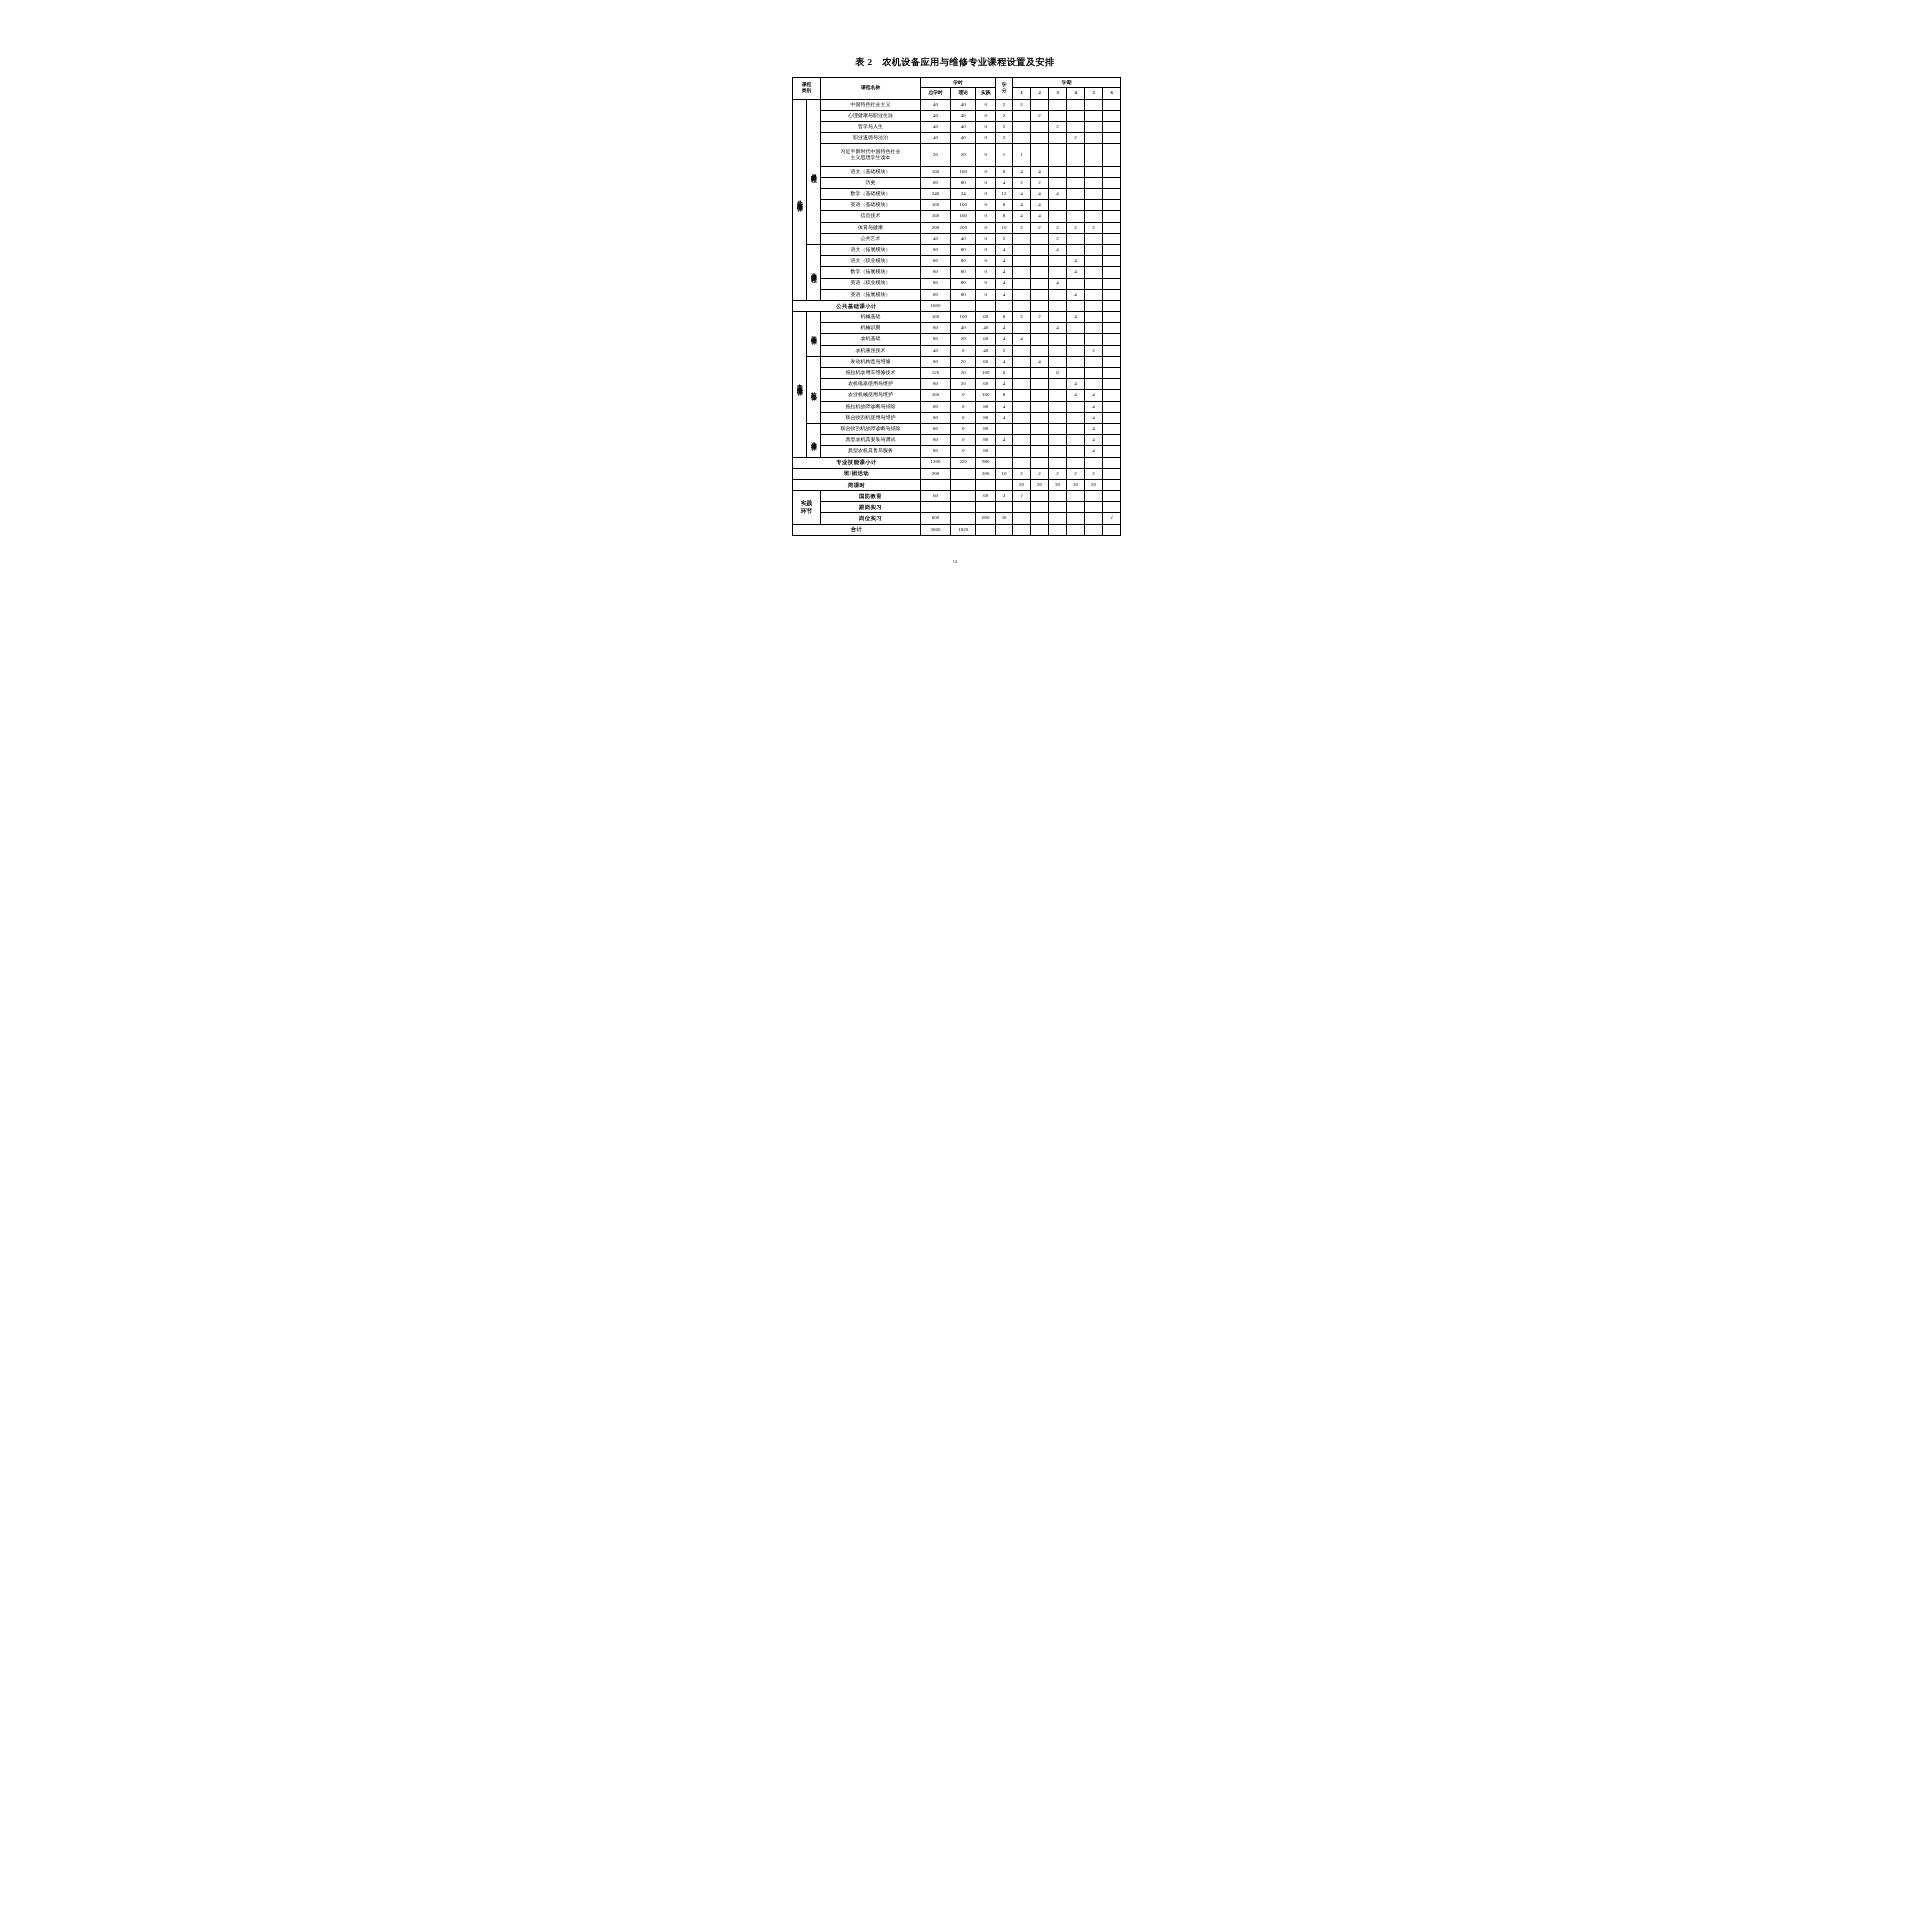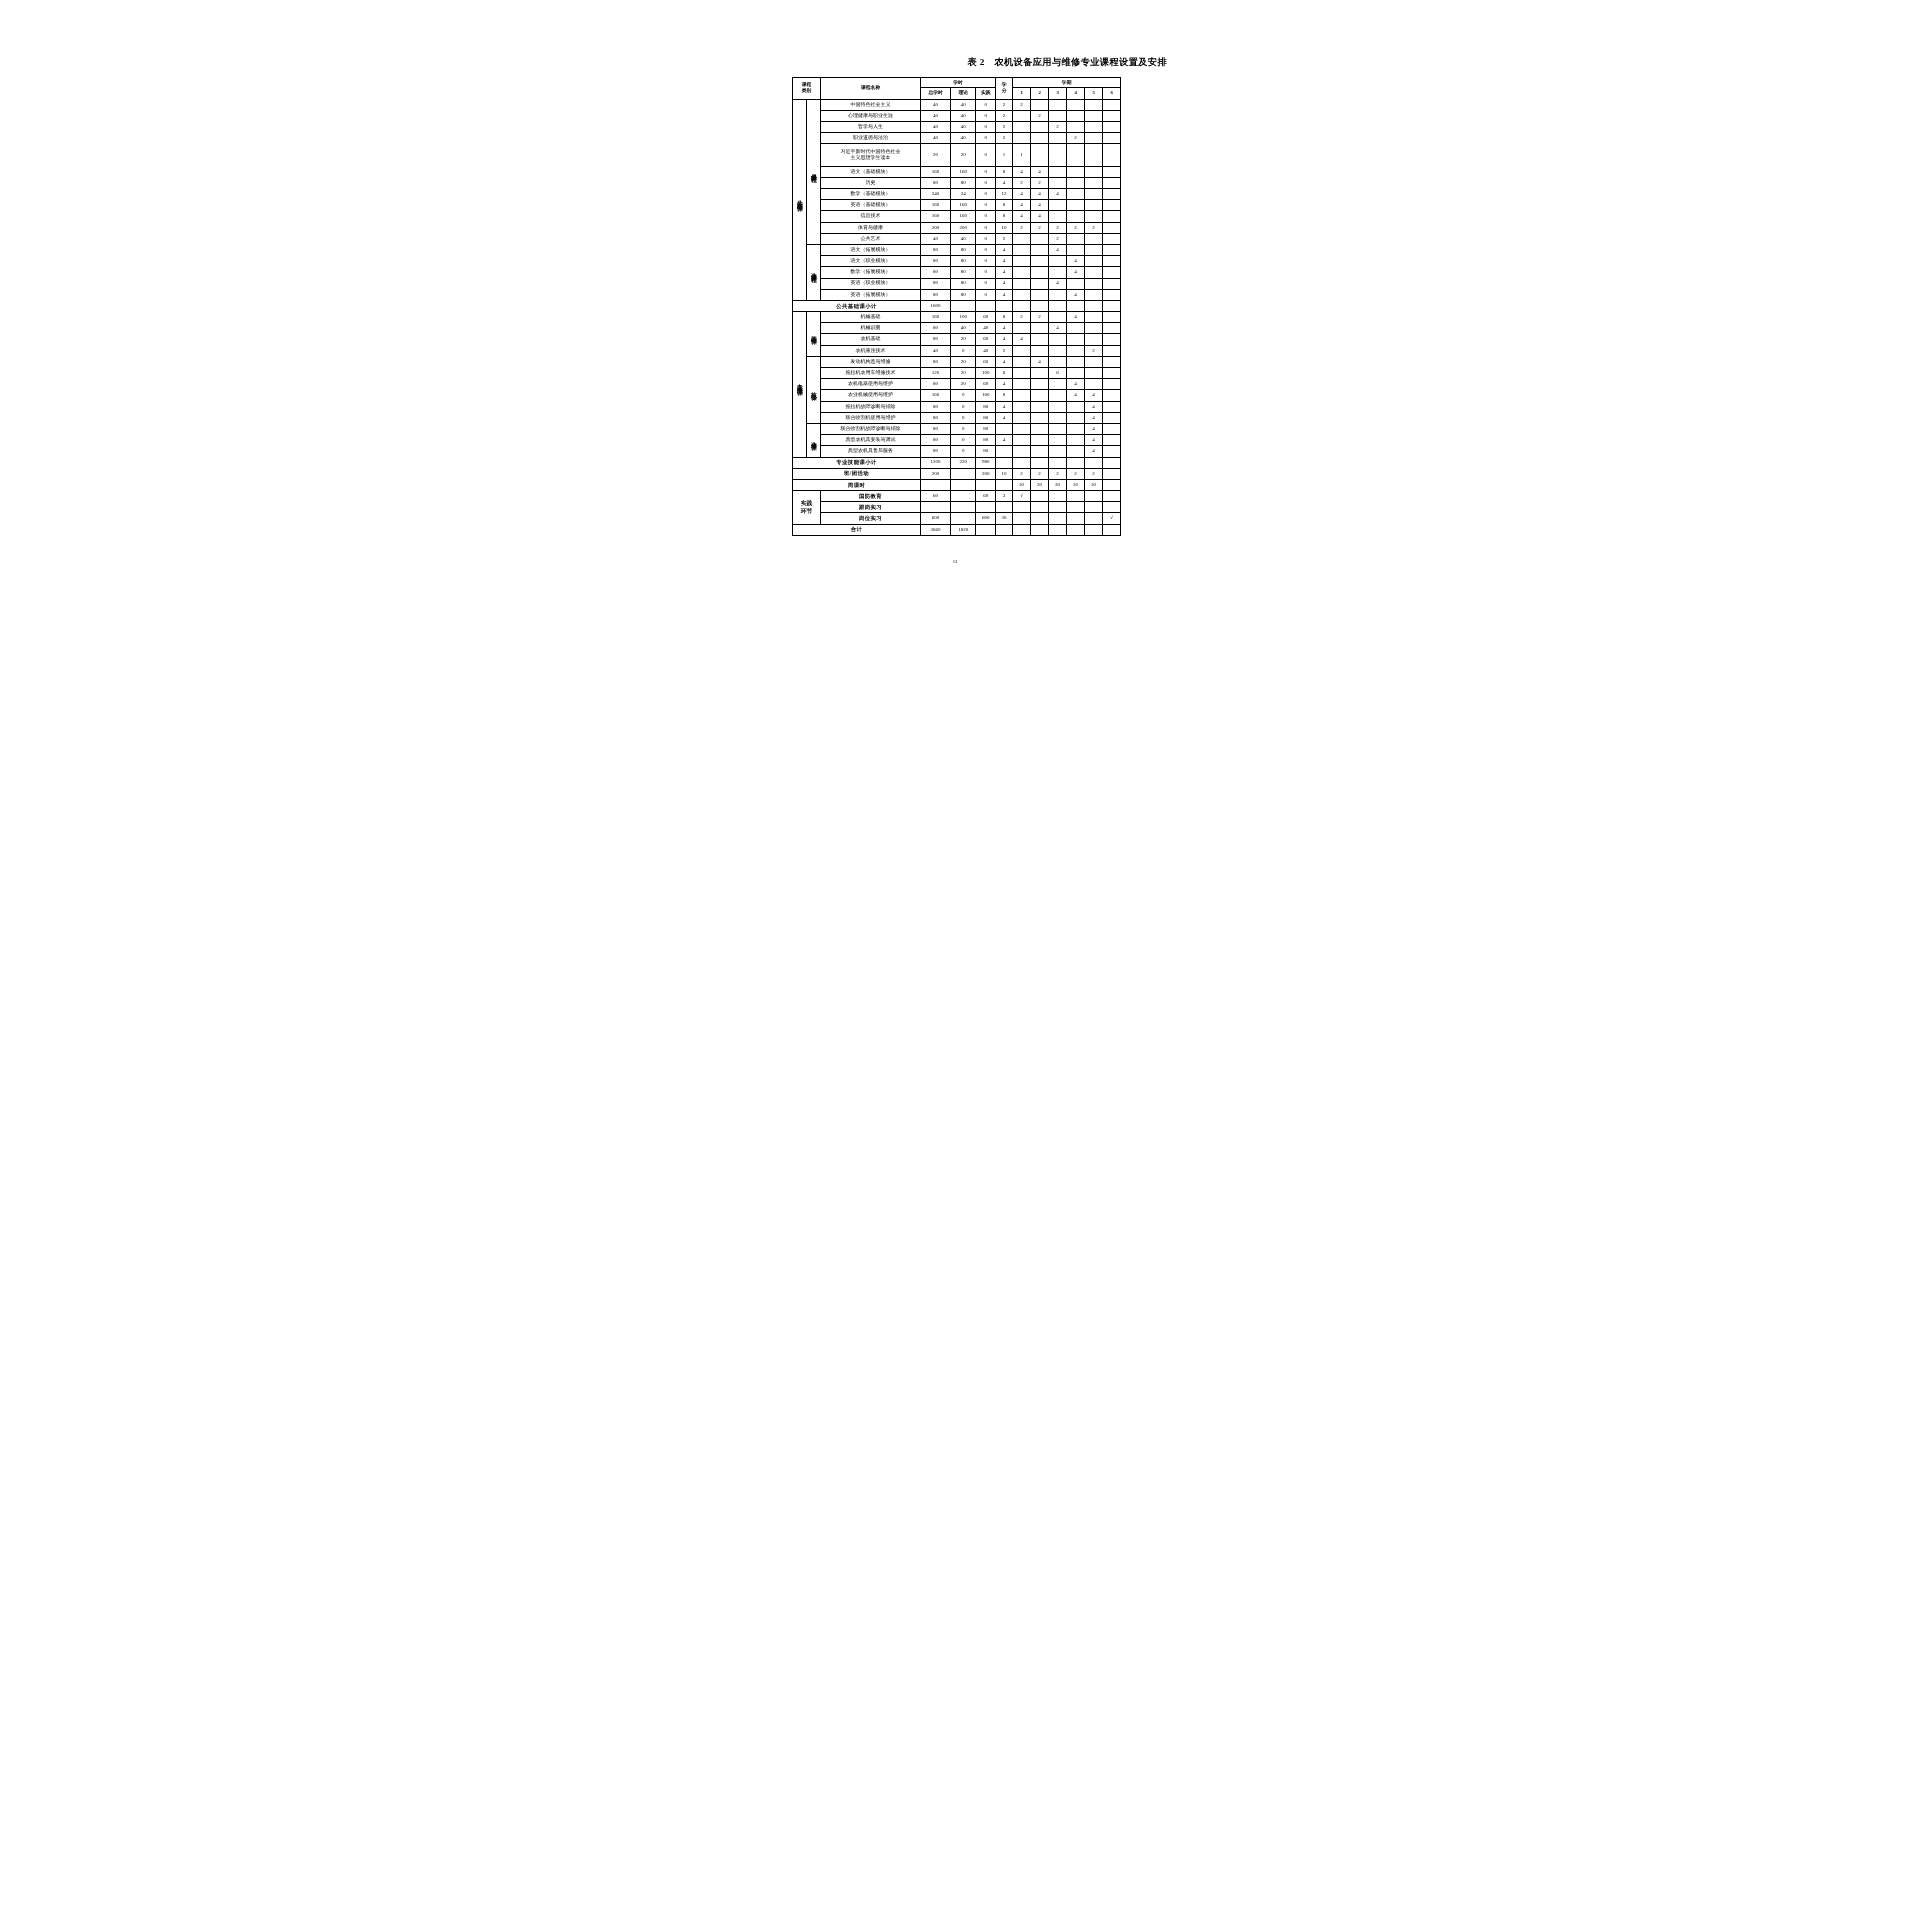--- a/index.html
+++ b/index.html
@@ -1,21 +1,21 @@
 <!DOCTYPE html>
 <html style="font-size:6.2px"><head>
 <meta charset="utf-8">
 <style>
   html,body{margin:0;padding:0;background:#ffffff;}
   .page{
     position:relative;width:424px;height:599px;margin:0 auto;background:#ffffff;
     font-family:"Liberation Serif","DejaVu Serif",serif;color:#000;
   }
   .title{
-    position:absolute;top:56px;left:0;width:100%;text-align:right;
+    position:absolute;top:56px;left:0;width:100%;text-align:center;
     font-size:9.2px;font-weight:bold;letter-spacing:0.4px;
   }
   table.curr{
     position:absolute;top:77px;left:49px;width:329px;
     border-collapse:collapse;table-layout:fixed;border:1.2px solid #000;
   }
   td,th{
     border-left:0.4px solid #000;border-right:0.4px solid #000;
     border-top:0.8px solid #000;border-bottom:0.8px solid #000;
     text-align:center;vertical-align:middle;padding:0 0.4px;

